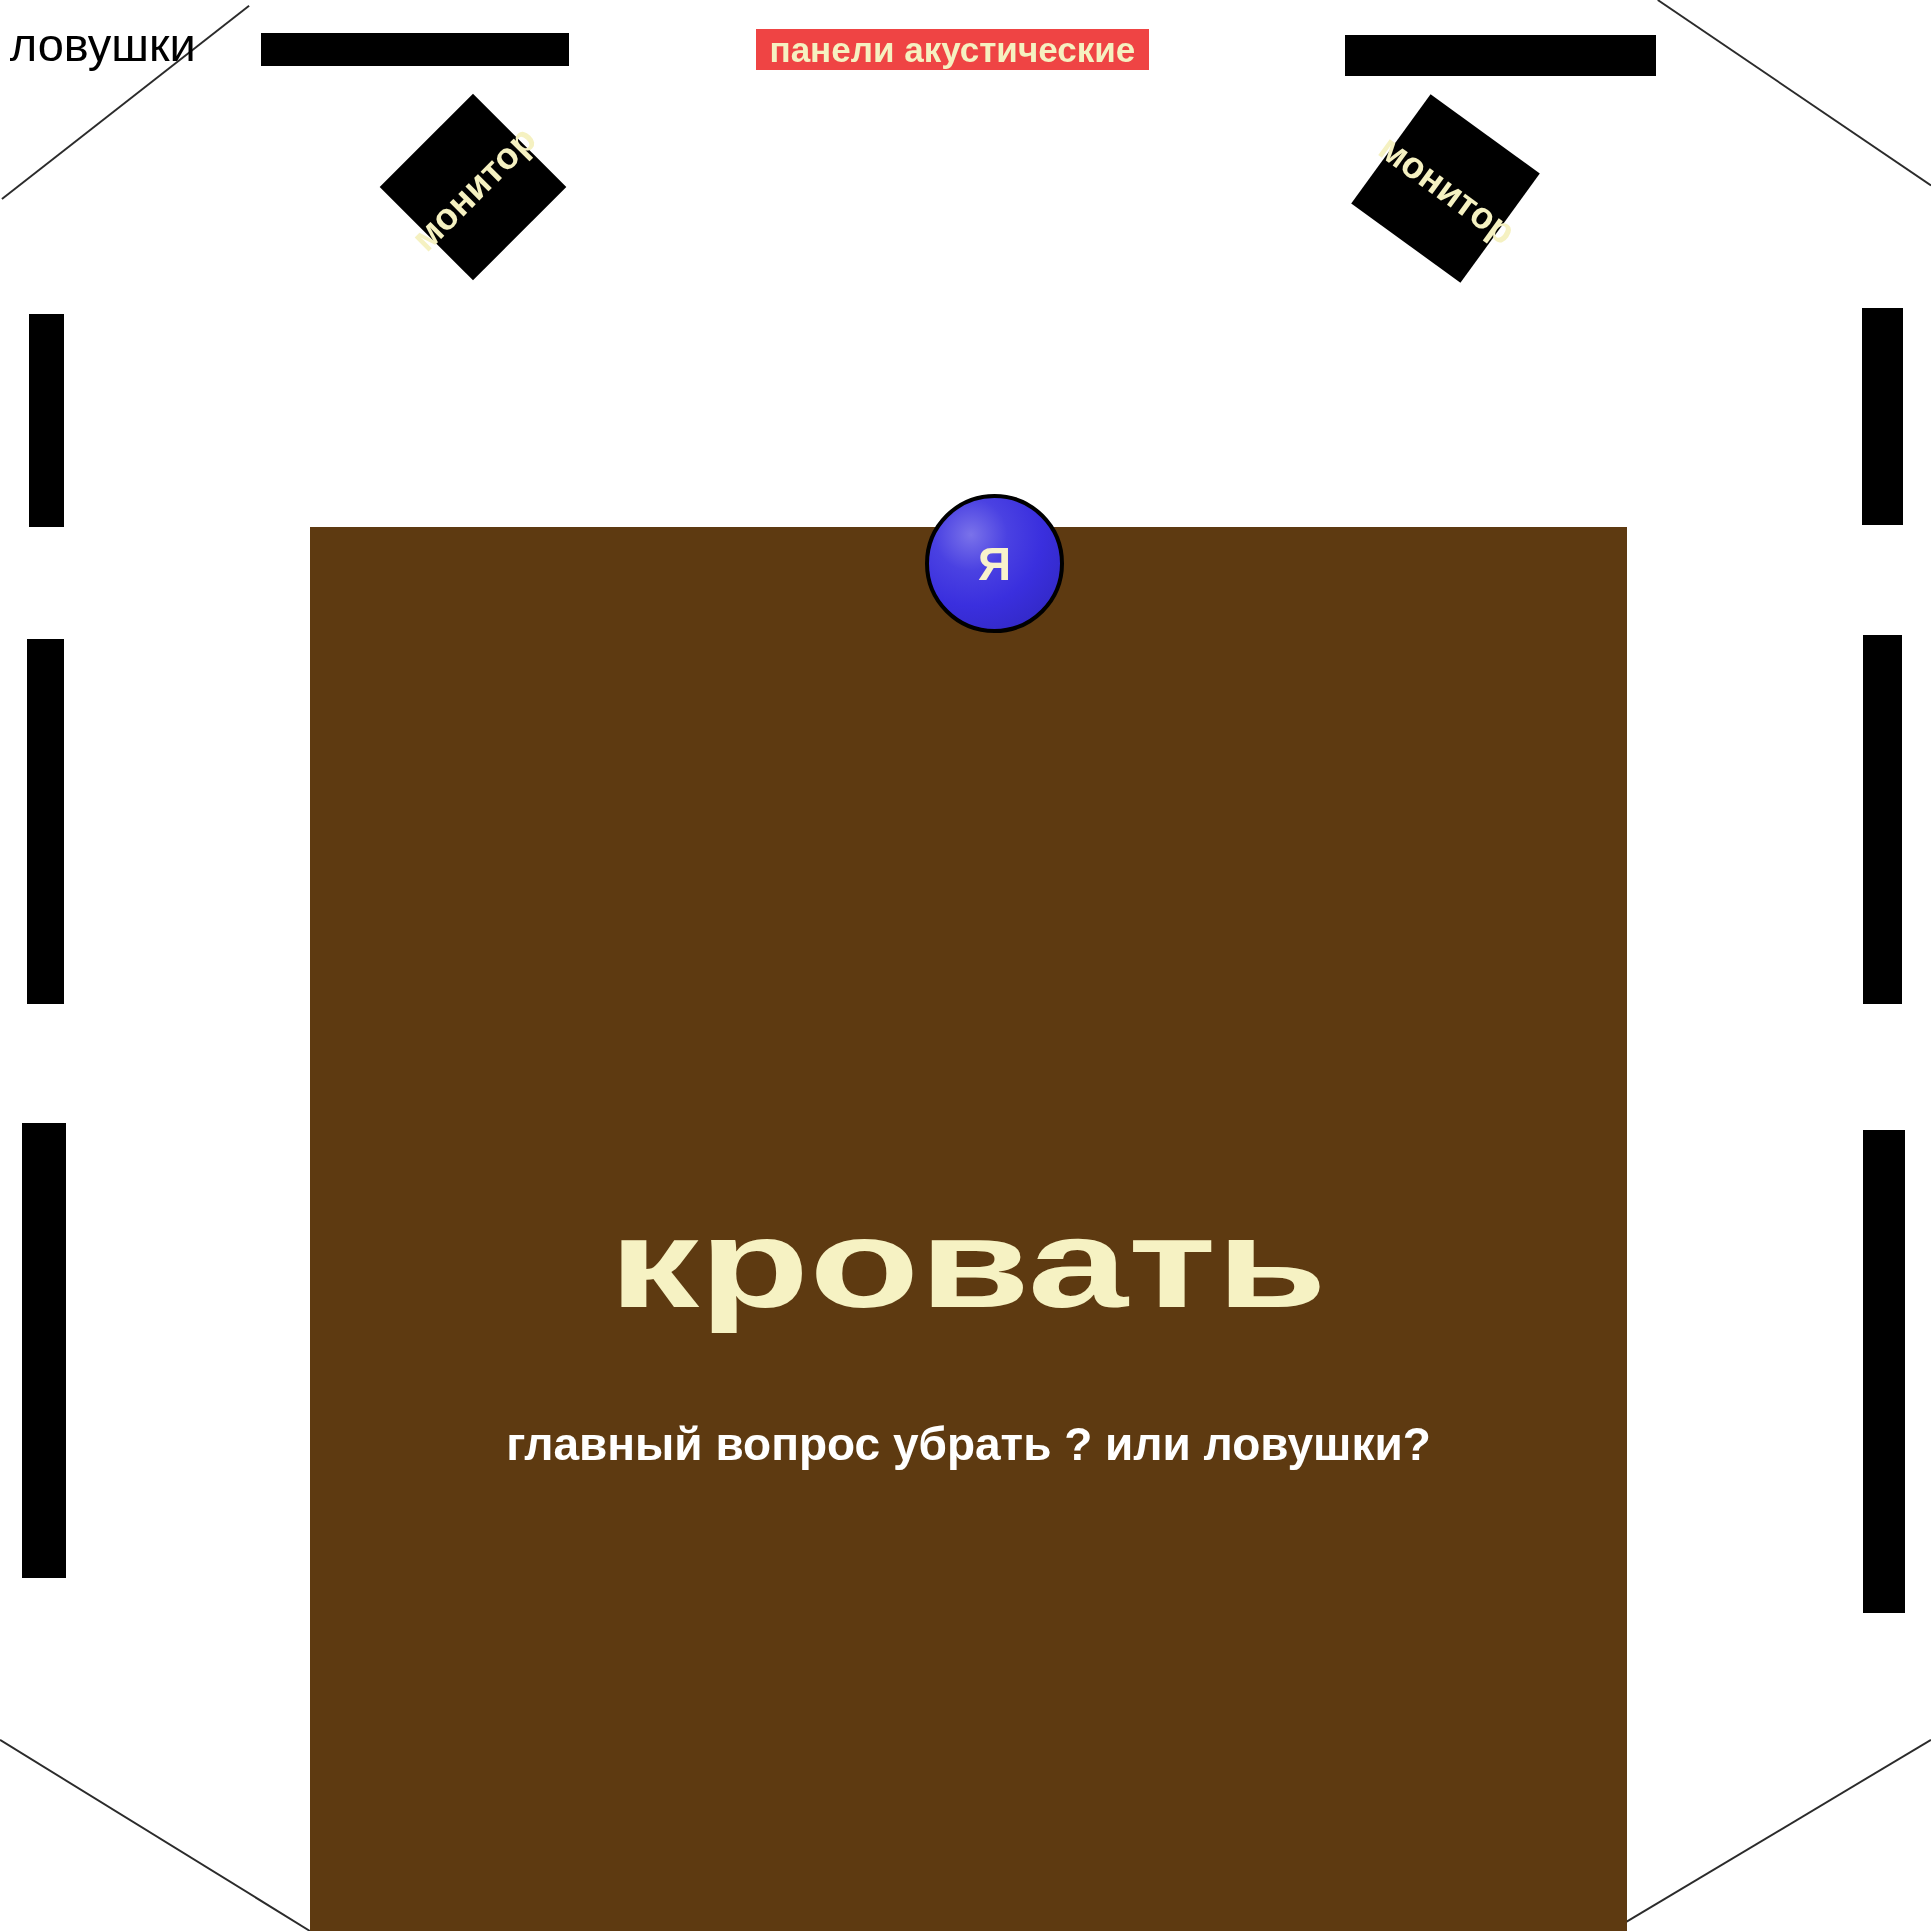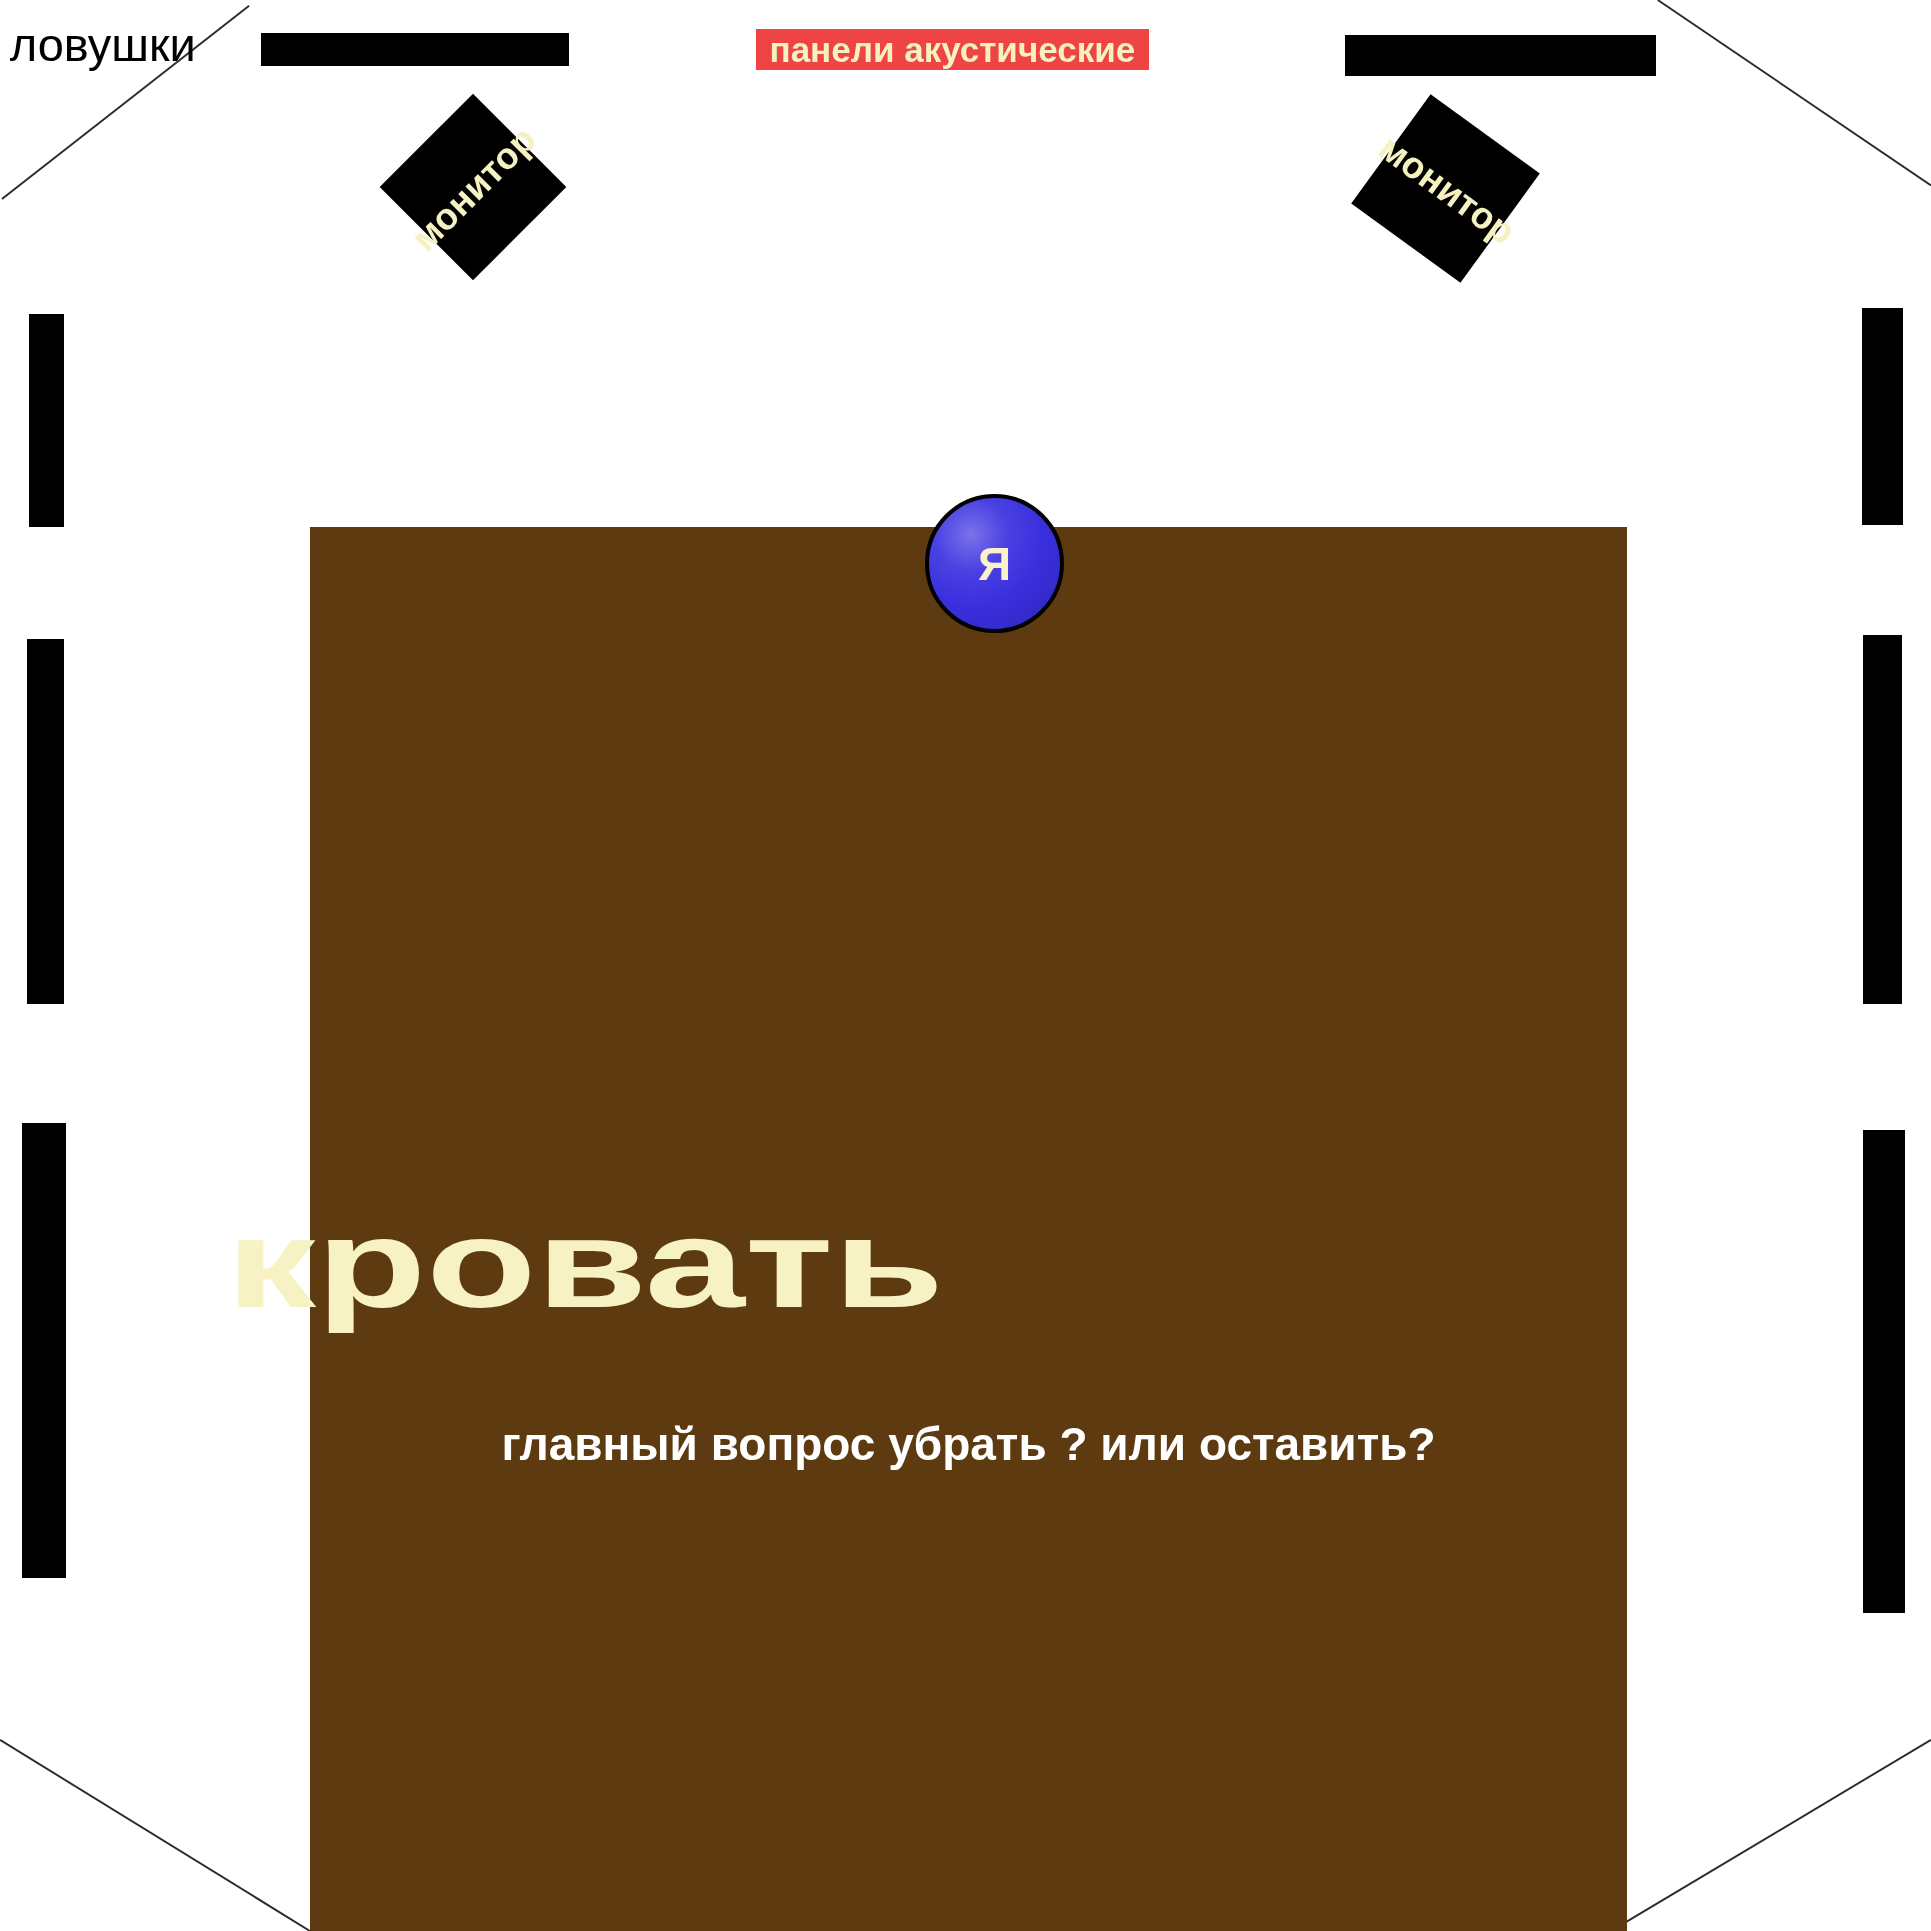--- a/index.html
+++ b/index.html
@@ -87,21 +87,21 @@
     position: absolute;
     left: 310px; top: 527px;
     width: 1317px; height: 1404px;
     background: #5e3a11;
     z-index: 1;
   }
   .bed-label-wrap {
     position: absolute;
     left: 0; top: 664px;
     width: 100%;
-    margin-left: 24px;
+    text-align: center;
   }
   .bed-label-wrap span {
     display: inline-block;
     font-size: 126px;
     font-weight: bold;
     color: #f6f2c3;
     transform: scaleX(1.43);
     white-space: nowrap;
   }
   .bed-question {
@@ -162,21 +162,21 @@
   <div class="monitor-box monitor-left-box"></div>
   <div class="monitor-label monitor-left-label">монитор</div>
 
   <div class="monitor-box monitor-right-box"></div>
   <div class="monitor-label monitor-right-label">монитор</div>
 
   <div class="bed">
     <div class="bed-label-wrap">
       <span>кровать</span>
     </div>
-    <div class="bed-question">главный вопрос убрать ? или оставить?</div>
+    <div class="bed-question">главный вопрос убрать ? или ловушки?</div>
   </div>
 
   <div class="listener">
     <span class="listener-label">Я</span>
   </div>
 
 </div>
 
 
 </body></html>

